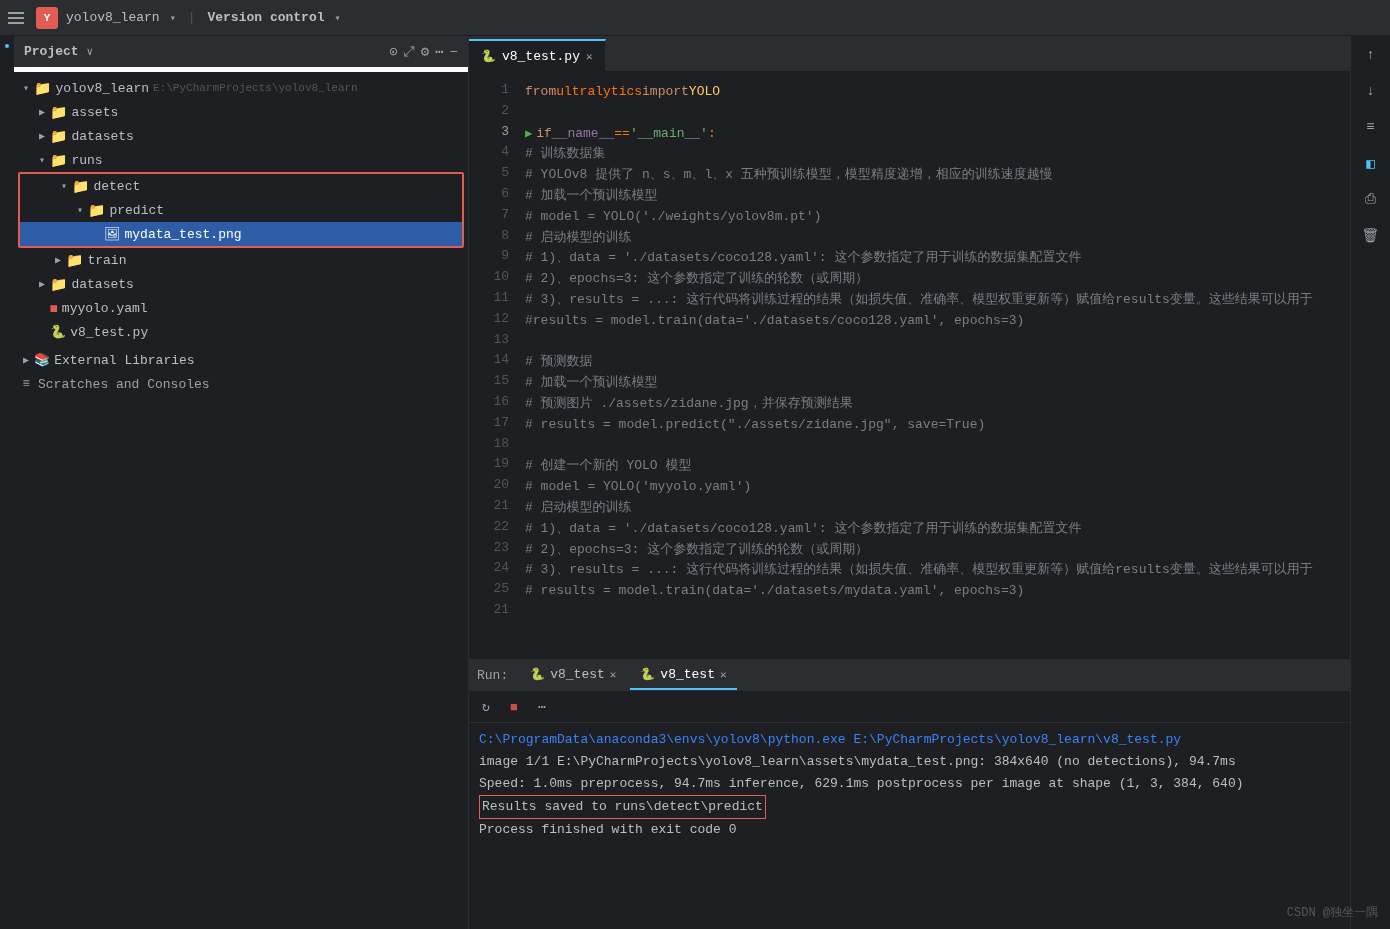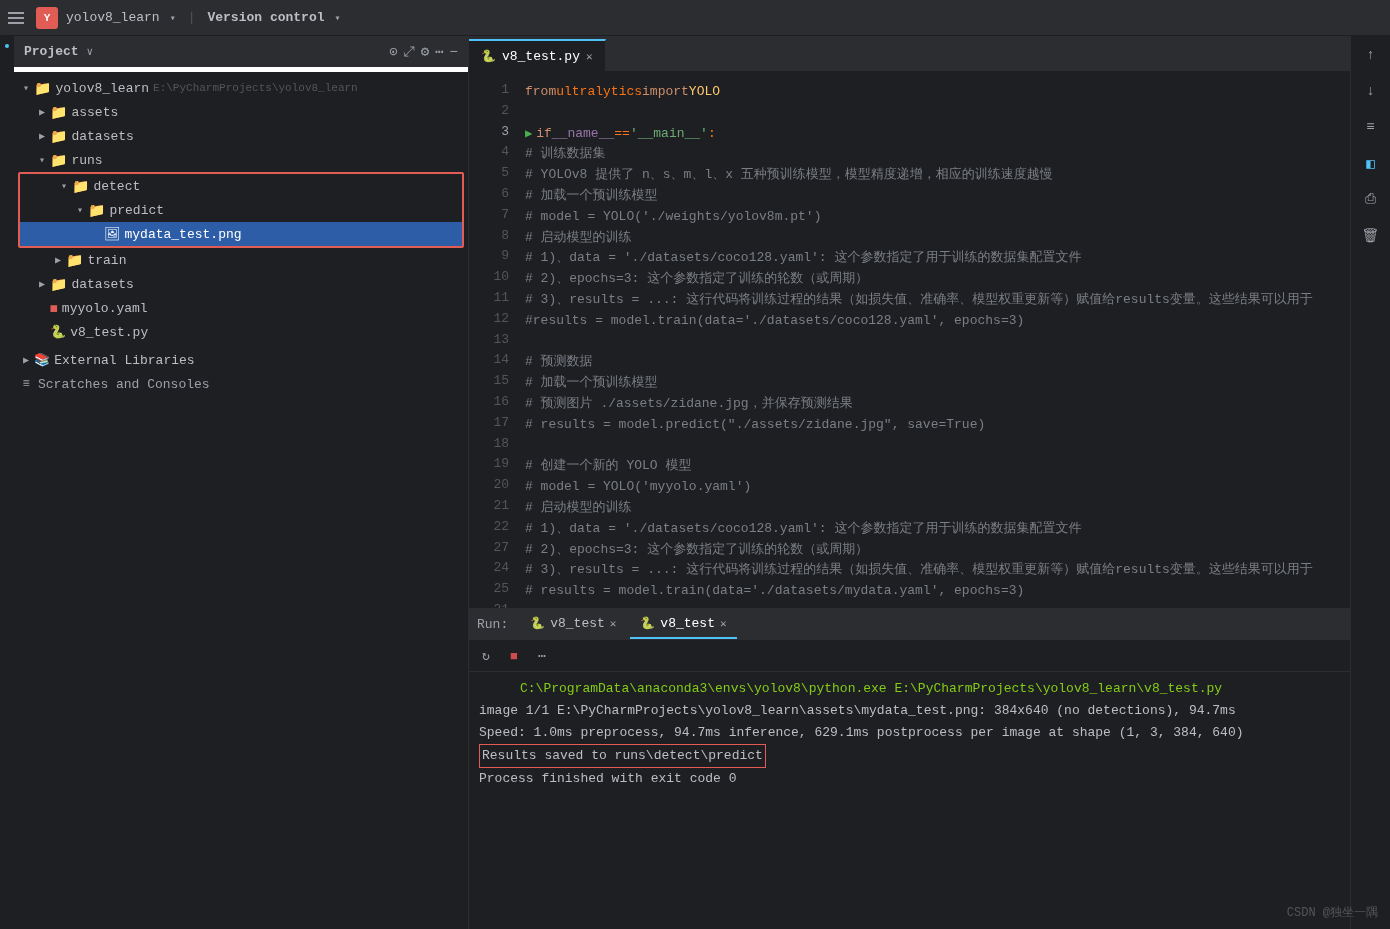--- a/index.html
+++ b/index.html
@@ -224,21 +224,21 @@
     
     .kw { color: #cf8e6d; }
     .str { color: #6aab73; }        
     .cmt { color: #7a7e85; }
     .var { color: #f97316; }
     .cls { color: #ffc66d; }
     .special { color: #9876aa; }
 
     
     .bottom-panel {
-      height: 321px;
+      height: 270px;
       background: #1e1f22;
       display: flex;
       flex-direction: column;
       border-top: 1px solid #2b2d30;
       flex-shrink: 0;
     }
 
     .run-tab-bar {
       background: #2b2d30;
       height: 32px;
@@ -290,21 +290,21 @@
 
     .run-output {
       flex: 1;
       overflow-y: auto;
       padding: 6px 10px;
       font-size: 13px;
       line-height: 1.7;
       background: #1e1f22;
     }
     .output-line { color: #bcbec4; white-space: pre; }
-    .output-line.cmd { color: #84cc16; margin-left: 41px; }
+    .output-line.cmd { color: #3b82f6; }
     .output-highlight {
       background: transparent;
       border: 1px solid #e05c55;
       display: inline-block;
       padding: 0 2px;
     }
 
     
     .watermark {
       position: fixed;
@@ -507,21 +507,21 @@
             <span class="ln">13</span>
             <span class="ln">14</span>
             <span class="ln">15</span>
             <span class="ln">16</span>
             <span class="ln">17</span>
             <span class="ln">18</span>
             <span class="ln">19</span>
             <span class="ln">20</span>
             <span class="ln">21</span>
             <span class="ln">22</span>
-            <span class="ln">27</span>
+            <span class="ln">23</span>
             <span class="ln">24</span>
             <span class="ln">25</span>
             <span class="ln">21</span>
           </div>
 
         <div class="code-content" id="code-content-container">
             <div class="code-line">
               <span class="kw">from </span>
               <span class="var">ultralytics </span>
               <span class="kw">import </span>

